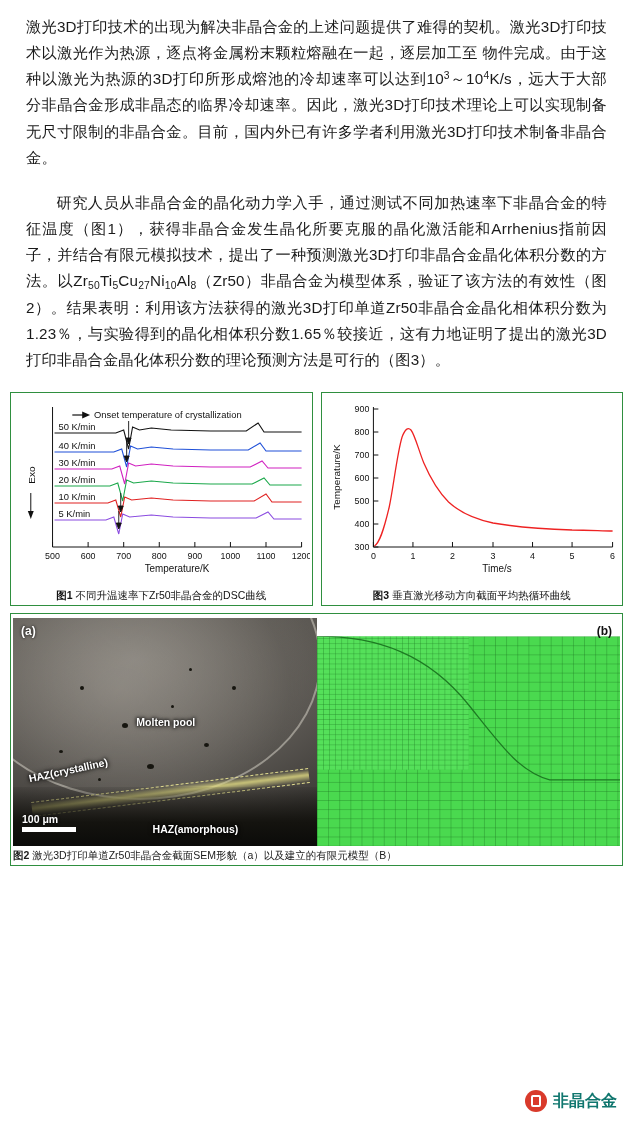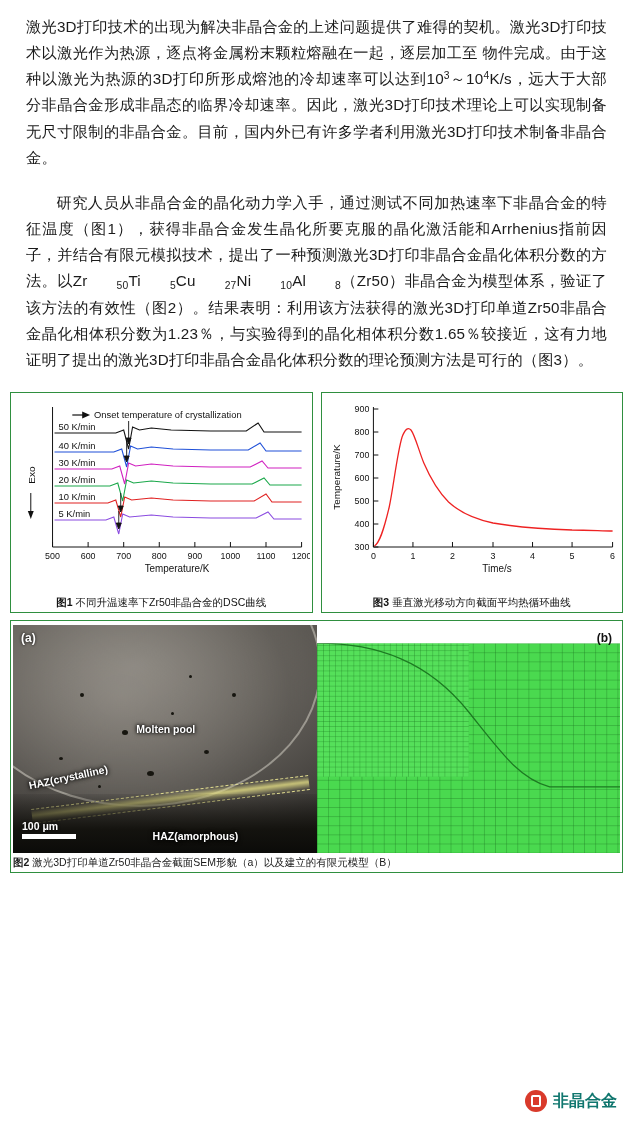--- a/index.html
+++ b/index.html
@@ -31,21 +31,20 @@
     text-align: justify;
     text-indent: 2em;
     letter-spacing: 0.2px;
   }
   p.para.first {
     text-indent: 0;
   }
   sub {
     font-size: 0.68em;
     vertical-align: -0.25em;
-    margin-left: 29px;
   }
   sup {
     font-size: 0.68em;
     vertical-align: 0.45em;
   }
 
   
   .figures {
     margin-top: 4px;
     padding: 0 10px;
@@ -57,21 +56,21 @@
   .figbox {
     flex: 1 1 0;
     border: 1px solid #2f8f3f;
     box-sizing: border-box;
     background: #fff;
     padding: 4px 2px 2px 2px;
   }
   .figcap {
     font-size: 10.5px;
     text-align: center;
-    margin-top: 19px;
+    margin-top: 12px;
     color: #111;
   }
   .figcap b { font-weight: bold; }
 
   
   .chart-area {
     position: relative;
     height: 180px;
   }
   svg.chart { display:block; width: 100%; height: 100%; }

